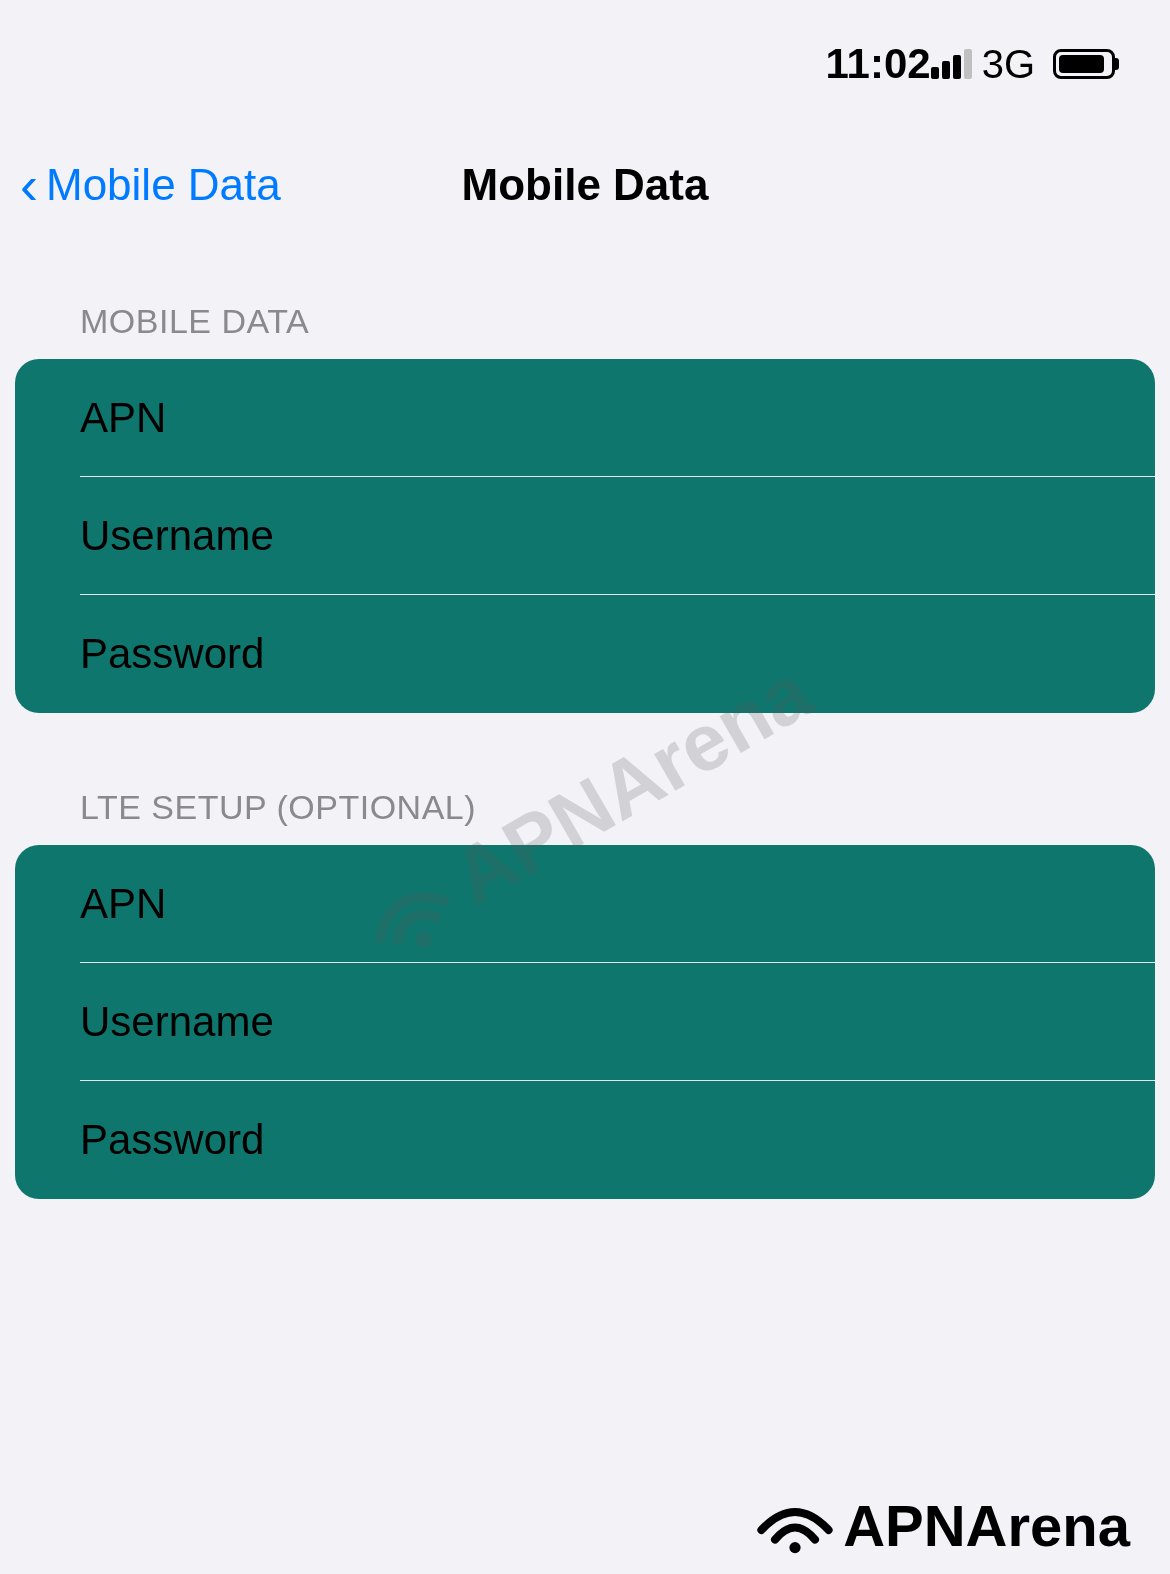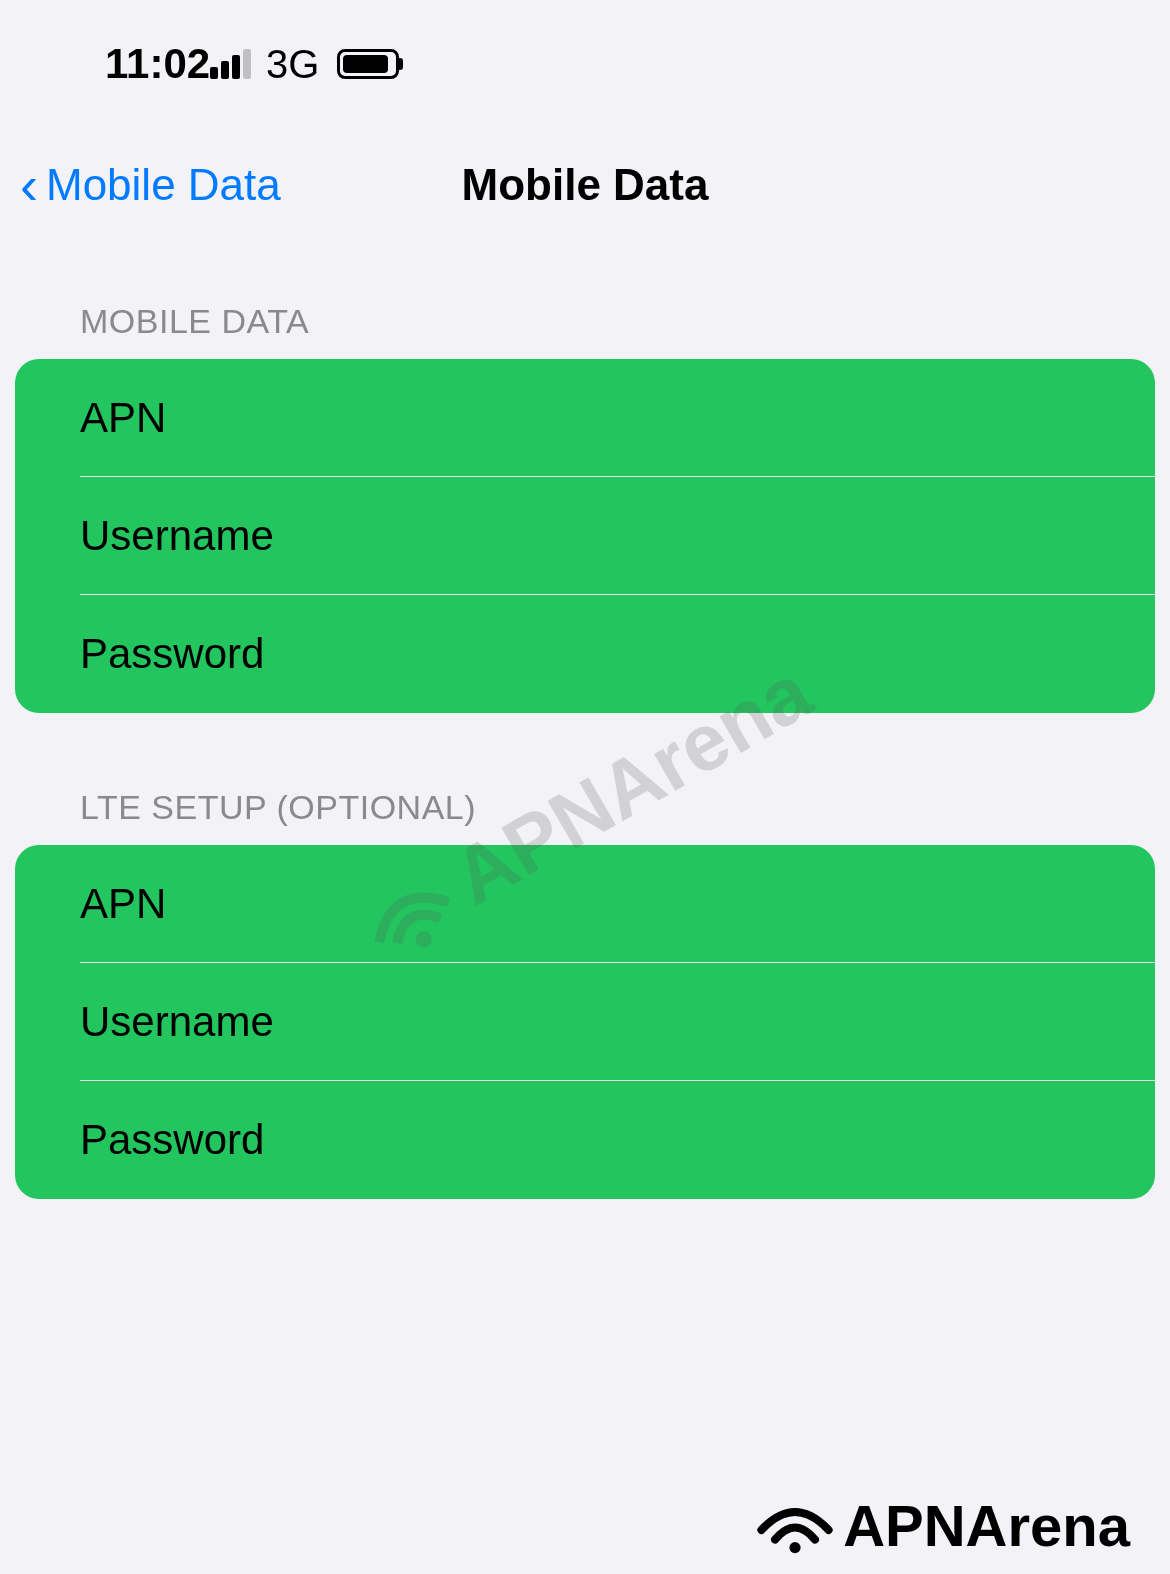--- a/index.html
+++ b/index.html
@@ -12,21 +12,21 @@
     body {
       width: 1170px;
       height: 1574px;
       background-color: #f2f2f7;
       position: relative;
       overflow: hidden;
     }
     
     .status-bar {
       display: flex;
-      justify-content: flex-start;
+      justify-content: flex-end;
       align-items: center;
       padding: 40px 55px 20px 105px;
     }
     
     .status-time {
       font-size: 42px;
       font-weight: 600;
       color: #000;
     }
     
@@ -51,21 +51,20 @@
     
     .signal-bar.b1 { height: 12px; }
     .signal-bar.b2 { height: 18px; }
     .signal-bar.b3 { height: 24px; }
     .signal-bar.b4 { height: 30px; background-color: #c0c0c0; }
     
     .network-type {
       font-size: 40px;
       font-weight: 400;
       color: #000;
-      margin-left: 5px;
     }
     
     .battery {
       width: 62px;
       height: 30px;
       border: 3px solid #000;
       border-radius: 8px;
       position: relative;
       padding: 3px;
       margin-left: 8px;
@@ -132,21 +131,21 @@
     .section-header {
       font-size: 34px;
       font-weight: 400;
       color: #8a8a8e;
       text-transform: uppercase;
       padding: 0 0 18px 65px;
       letter-spacing: 0.5px;
     }
     
     .section {
-      background-color: #22c55e;
+      background-color: #0f766e;
       border-radius: 24px;
       overflow: hidden;
       margin-bottom: 75px;
     }
     
     .row {
       display: flex;
       align-items: center;
       padding: 33px 30px 33px 65px;
       min-height: 118px;

